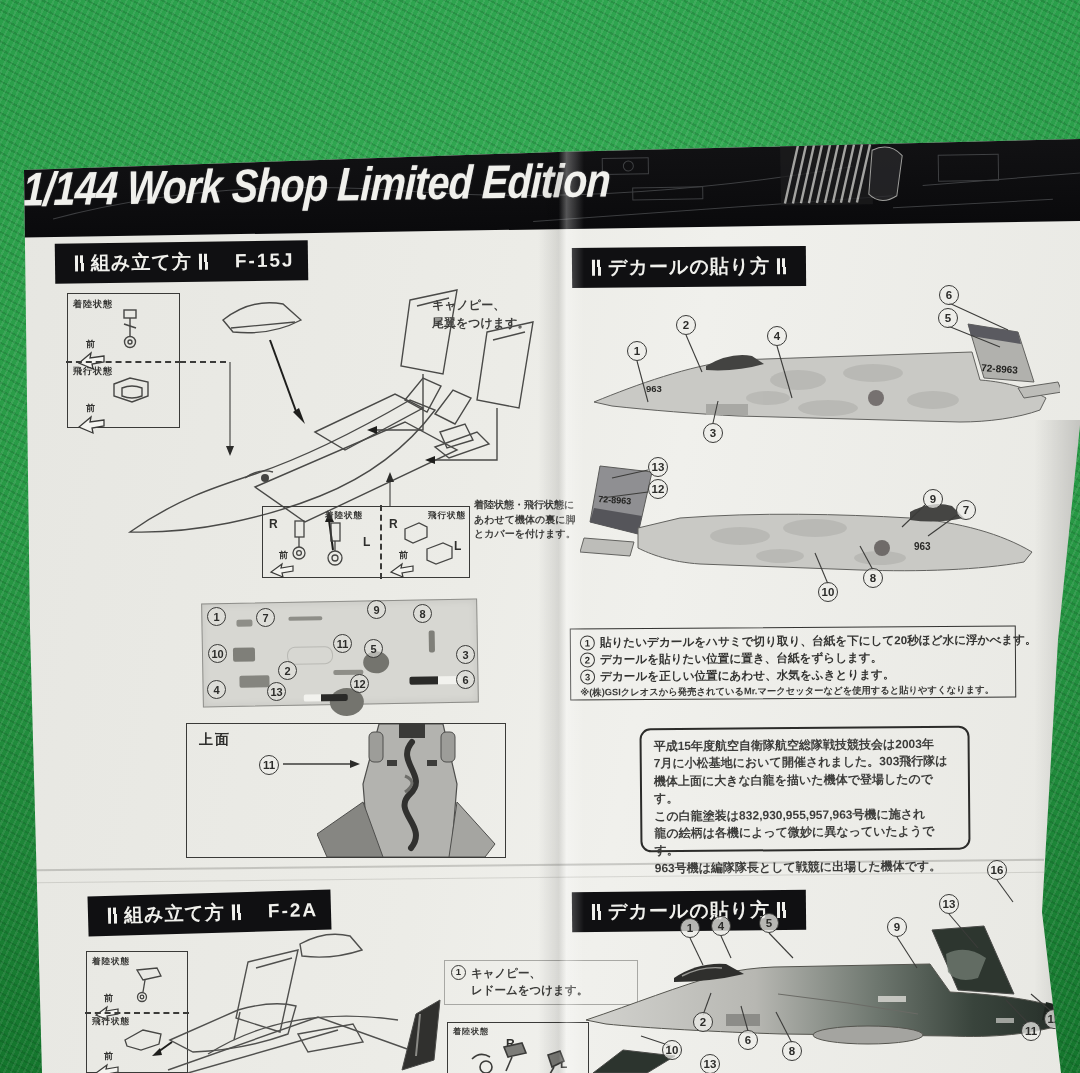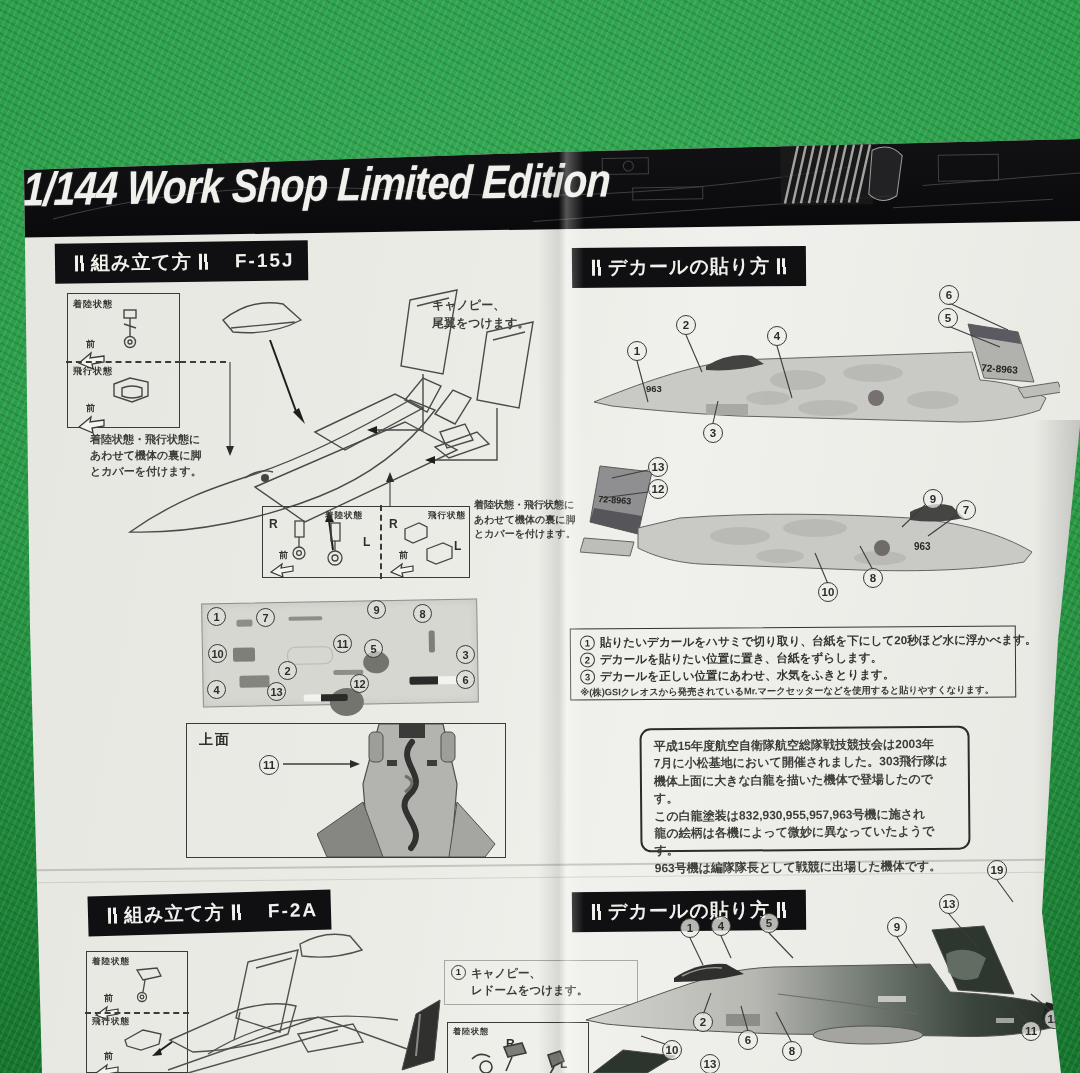--- a/index.html
+++ b/index.html
@@ -162,23 +162,20 @@
             <path d="M12,12 q10,-4 20,0 l0,8 q-10,4 -20,0 z"></path>
         </g>
       </svg>
       <div class="front-group" style="left:8px;top:108px;">
         <span class="front-label">前</span>
         <svg width="30" height="20">
           <path d="M28,5 L14,7 L15,2 L3,12 L17,18 L16,13 L28,11 Z" fill="#f4f4f0" stroke="#3a3a38" stroke-width="1.3"></path>
         </svg>
       </div>
     </div>
-    <div class="note pre" style="left:90px;top:432px;font-size:11px;font-weight:bold;line-height:1.45;">着陸状態・飛行状態に
-あわせて機体の裏に脚
-とカバーを付けます。</div>
 
     <div class="note pre" style="left:432px;top:296px;font-size:12px;font-weight:bold;line-height:1.5;">キャノピー、
 尾翼をつけます。</div>
 
     <svg class="artsvg" style="left:105px;top:282px;" width="470" height="312">
       <g stroke="#4a4a48" stroke-width="1.4" fill="none">
         <path d="M118,38 Q146,16 178,22 L196,38 Q166,54 128,50 Z"></path>
           <path d="M126,46 L190,40"></path>
         <polygon points="305,18 352,8 338,92 296,84"></polygon>
           <line x1="312" y1="24" x2="344" y2="16"></line>
@@ -512,21 +509,21 @@
       <span class="callout" style="left: 648px; top: 479px;">12</span>
       <span class="callout" style="left: 923px; top: 489px;">9</span>
       <span class="callout" style="left: 956px; top: 500px;">7</span>
       <span class="callout" style="left: 863px; top: 568px;">8</span>
       <span class="callout" style="left: 818px; top: 582px;">10</span>
       <span class="callout" style="left: 680px; top: 918px;">1</span>
       <span class="callout" style="left: 711px; top: 916px;">4</span>
       <span class="callout" style="left: 759px; top: 913px;">5</span>
       <span class="callout" style="left: 887px; top: 917px;">9</span>
       <span class="callout" style="left: 939px; top: 894px;">13</span>
-      <span class="callout" style="left: 987px; top: 860px;">19</span>
+      <span class="callout" style="left: 987px; top: 860px;">16</span>
       <span class="callout" style="left: 693px; top: 1012px;">2</span>
       <span class="callout" style="left: 738px; top: 1030px;">6</span>
       <span class="callout" style="left: 782px; top: 1041px;">8</span>
       <span class="callout" style="left: 1021px; top: 1021px;">11</span>
       <span class="callout" style="left: 1044px; top: 1009px;">12</span>
       <span class="callout" style="left: 662px; top: 1040px;">10</span>
       <span class="callout" style="left: 700px; top: 1054px;">13</span>
     </div>
 </div>
 

